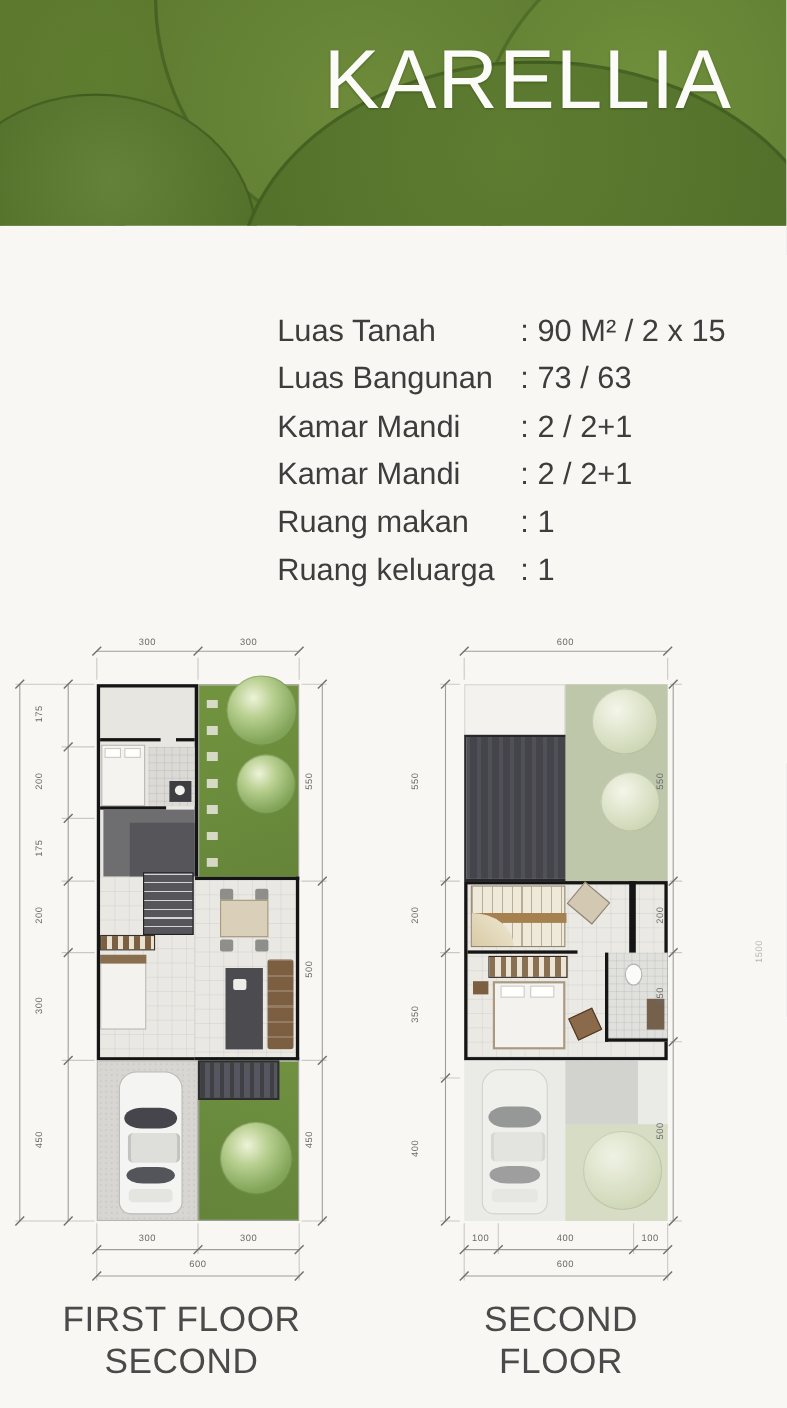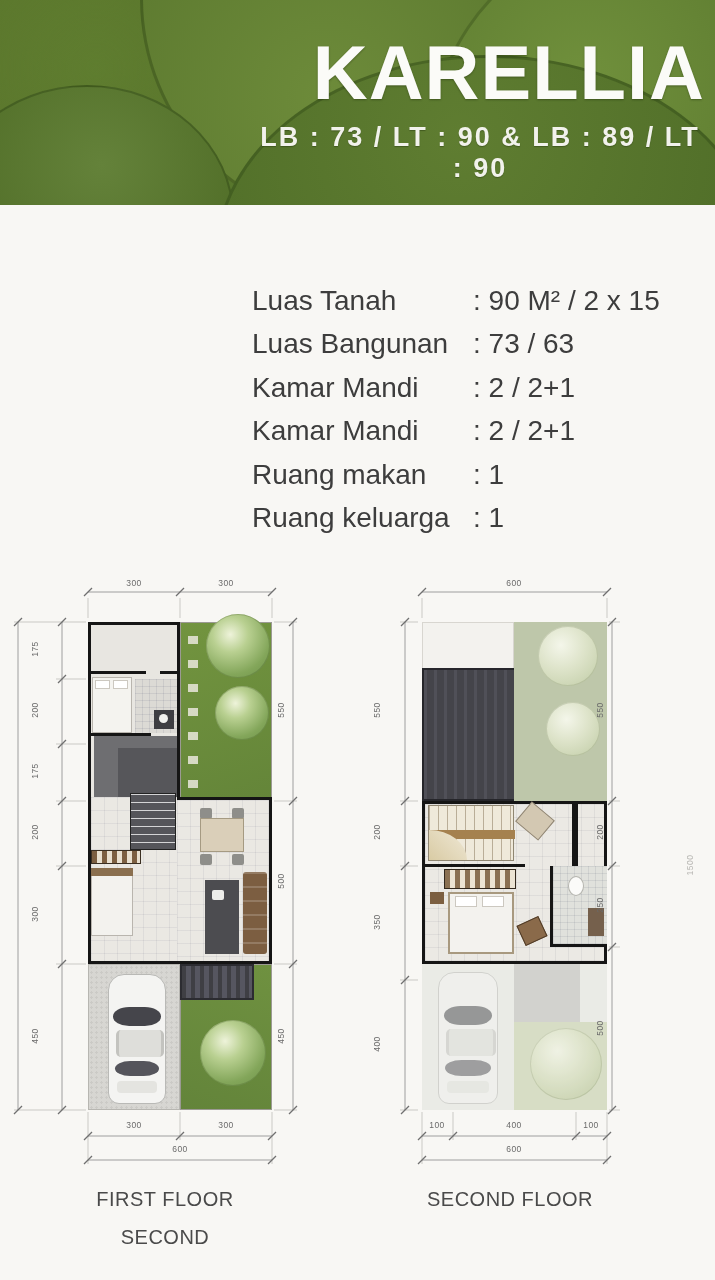--- a/index.html
+++ b/index.html
@@ -4,22 +4,22 @@
 <style>
   html,body{margin:0;padding:0;background:#e8e8e8;}
   .page{position:relative;width:715px;height:1280px;background:#f8f7f4;overflow:hidden;
         font-family:"Liberation Sans", sans-serif;}
 
   
   .hero{position:absolute;left:0;top:0;width:715px;height:205px;overflow:hidden;
         background:linear-gradient(135deg,#5c7c2e,#516f29);}
   .leaf{position:absolute;border-radius:50%;}
   .hero-text{position:absolute;left:255px;top:30px;width:450px;text-align:center;z-index:5;}
-  .brand-title{font-size:76px;font-weight:700;color:#fbfbf8;letter-spacing:1px;line-height:86px;
-               text-shadow:0 1px 2px rgba(30,45,10,.45);text-align:right;}
+  .brand-title{font-size:76px;font-weight:400;color:#fbfbf8;letter-spacing:1px;line-height:86px;
+               text-shadow:0 1px 2px rgba(30,45,10,.45);}
   .brand-sub{margin-top:6px;font-size:27px;font-weight:700;color:#f2f2ec;letter-spacing:2px;
              text-shadow:0 1px 1px rgba(30,45,10,.4);}
 
   
   .fitur-heading{position:absolute;left:19px;top:240px;font-size:60px;font-weight:400;
                  letter-spacing:-1px;color:#2d2d2d;}
   .specs{position:absolute;left:252px;top:247px;width:450px;margin-top:32px;}
   .spec-row{display:flex;height:43.5px;align-items:center;font-size:28px;color:#3d3d3d;}
   .spec-label{width:221px;flex:none;}
   .spec-value{flex:1;}
@@ -50,37 +50,36 @@
   .ghost{opacity:.5;}
 
   
   .dims-svg{position:absolute;left:0;top:0;pointer-events:none;}
   .hdim,.vdim{position:absolute;width:40px;margin-left:-20px;text-align:center;
               font-size:8.5px;color:#6a6a6a;letter-spacing:.5px;}
   .vdim{transform:rotate(-90deg);}
   .vdim.faint{color:#b8b7b3;}
 
   
-  .caption{position:absolute;text-align:center;font-size:20px;color:#4a4a4a;
+  .caption{position:absolute;text-align:center;font-size:32px;color:#4a4a4a;
            letter-spacing:.5px;line-height:38px;}
 </style>
 </head>
 <body>
 
 <div class="page">
 
   <header class="hero">
     <div class="leaf" style="left:-130px;top:-170px;width:360px;height:380px;background:radial-gradient(circle at 62% 62%, #66823369 0%, #5a752c 55%, #48611f 100%);border:3px solid rgba(40,60,15,.38);"></div>
     <div class="leaf" style="left:140px;top:-230px;width:440px;height:450px;background:radial-gradient(circle at 42% 72%, #6d8b3a, #5a772e 68%, #4c6726);border:3px solid rgba(35,55,12,.35);"></div>
     <div class="leaf" style="left:430px;top:-70px;width:430px;height:430px;background:radial-gradient(circle at 35% 35%, #70903c, #5c7a2f 60%, #4d6827);border:3px solid rgba(35,55,12,.3);"></div>
     <div class="leaf" style="left:-60px;top:85px;width:290px;height:260px;background:radial-gradient(circle at 55% 30%, #64823a, #4f6c26 70%);border:2px solid rgba(30,50,10,.3);"></div>
     <div class="leaf" style="left:215px;top:55px;width:540px;height:400px;background:radial-gradient(circle at 45% 20%, #5f7d31, #516f29 65%, #46601f);border:3px solid rgba(30,50,10,.28);"></div>
     <div class="hero-text">
       <div class="brand-title">KARELLIA</div>
-      <div class="brand-sub">LB : 73 / LT : 90 &amp; LB : 89 / LT : 90</div>
     </div>
   </header>
 
   <div class="specs">
     <div class="spec-row">
         <span class="spec-label">Luas Tanah</span>
         <span class="spec-value">: 90 M² / 2 x 15</span>
       </div>
     <div class="spec-row">
         <span class="spec-label">Luas Bangunan</span>

